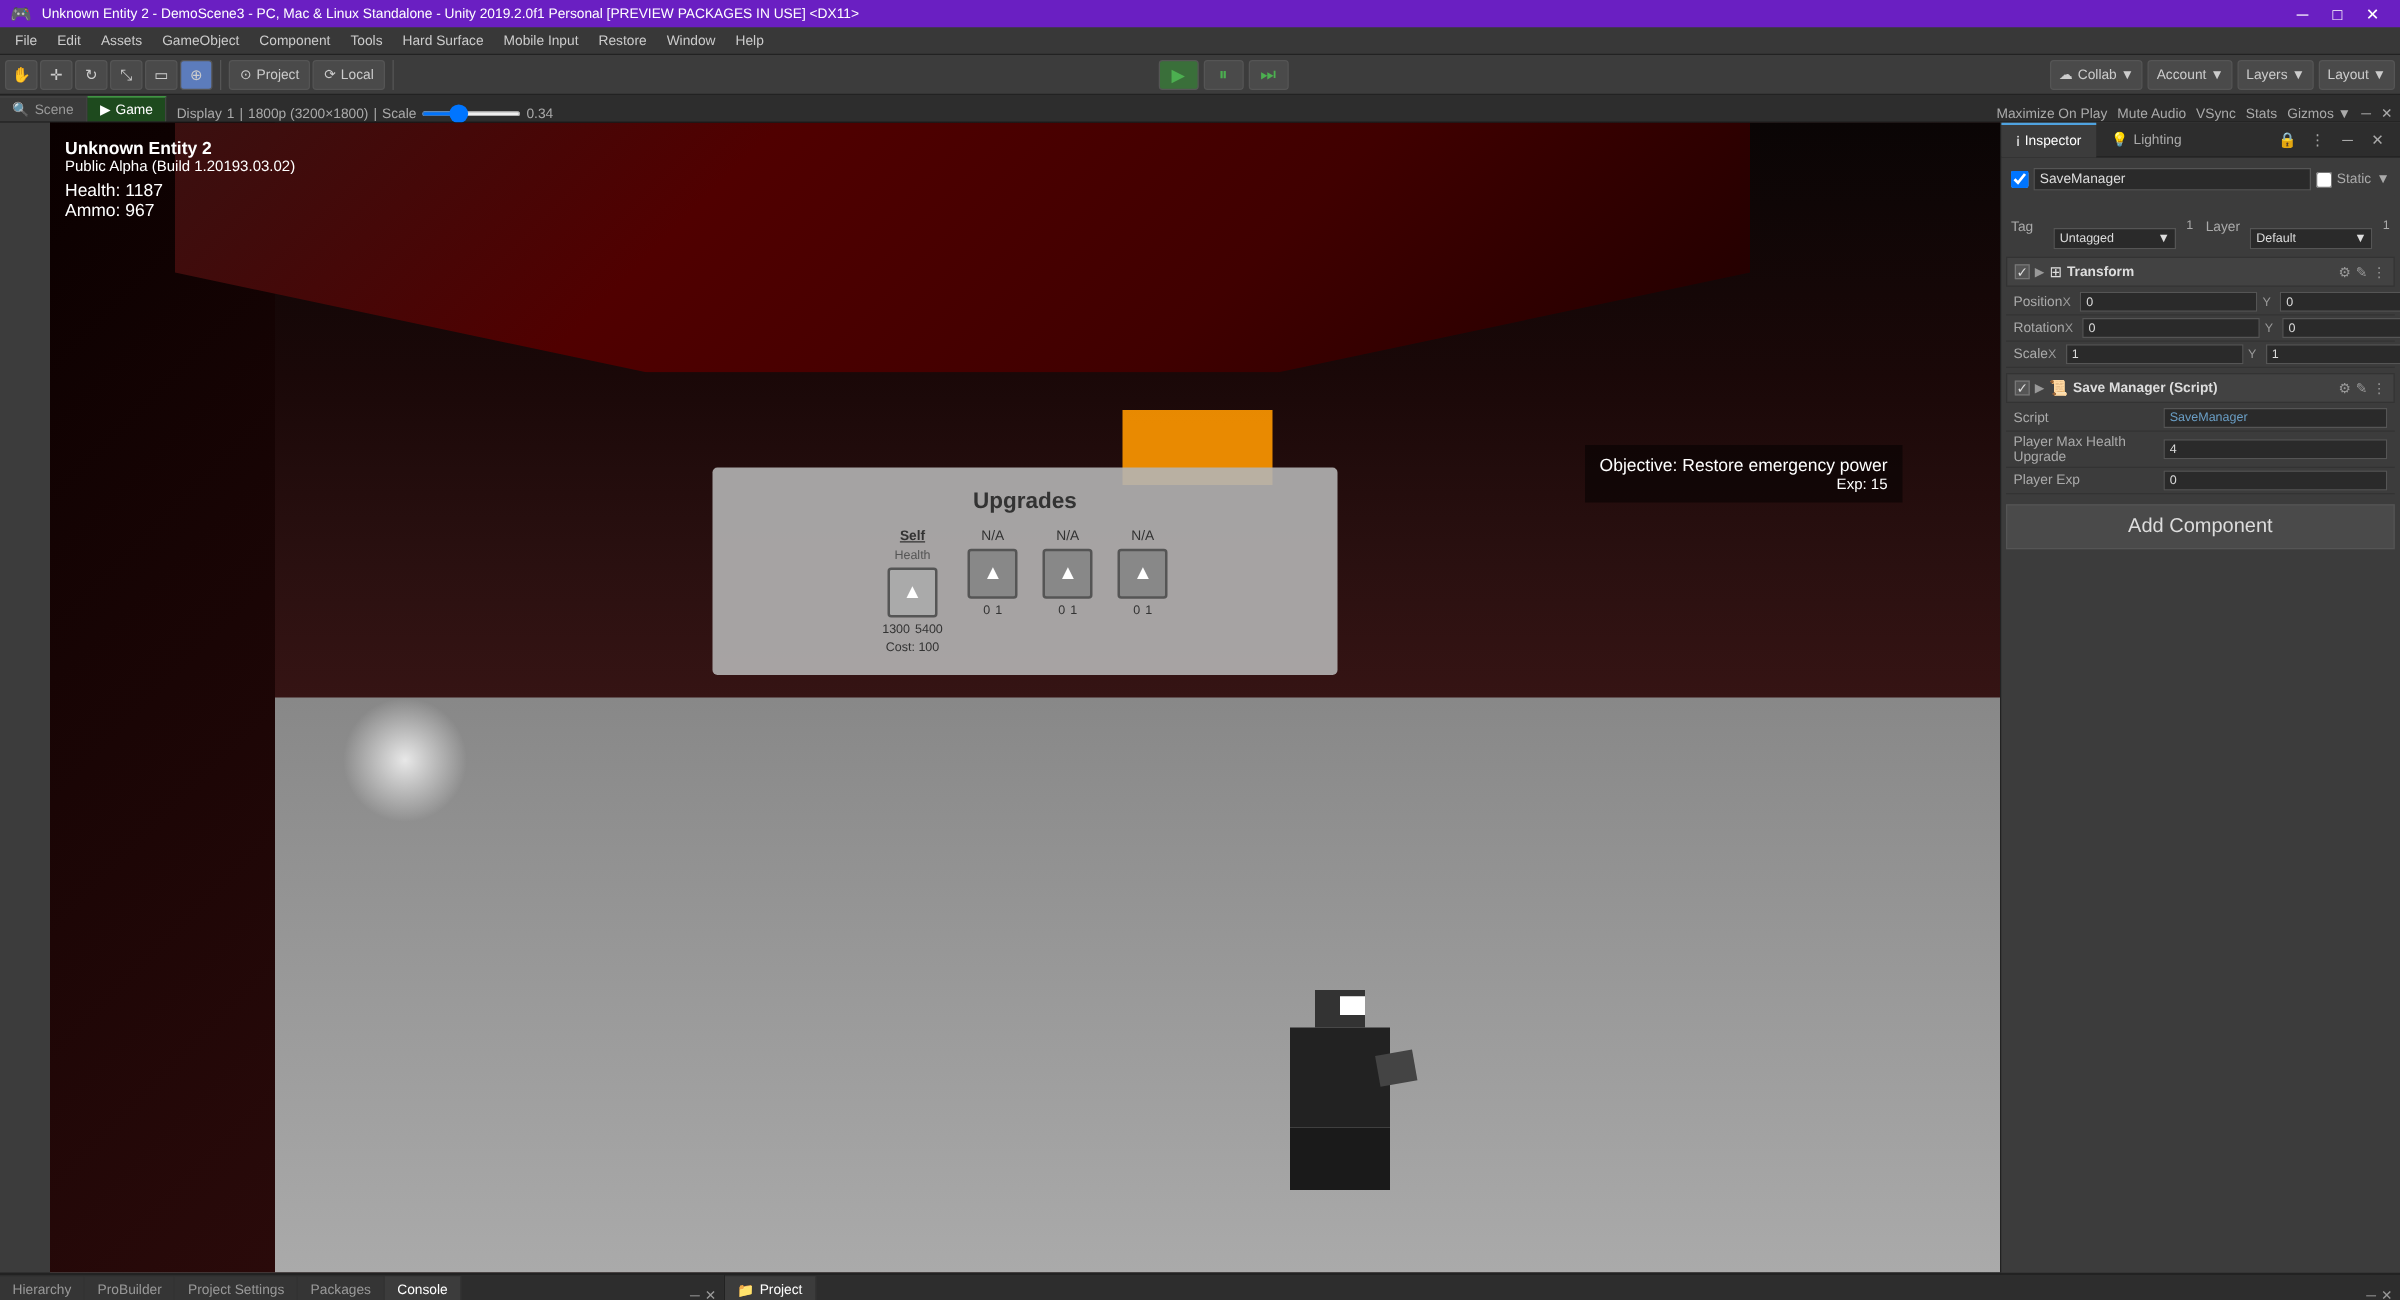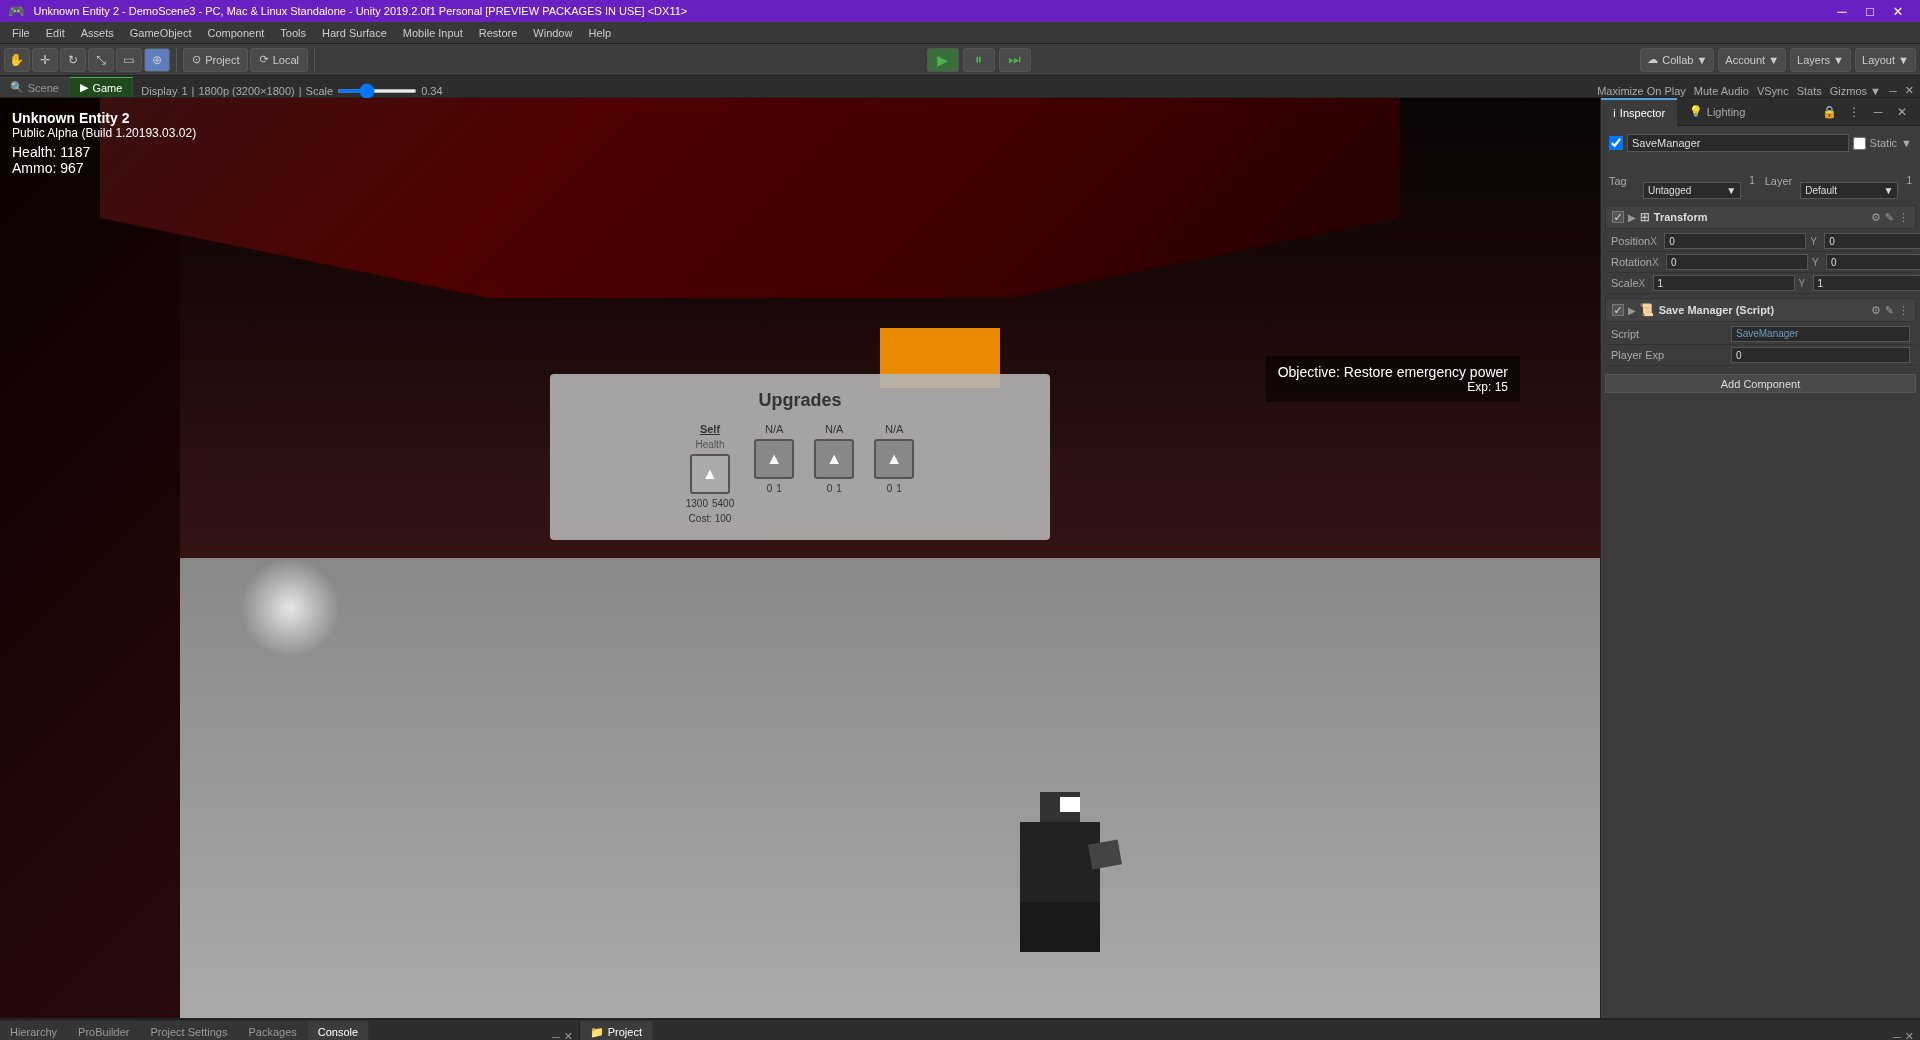--- a/index.html
+++ b/index.html
@@ -190,20 +190,21 @@
       display: flex;
       height: calc(1040px - 22px - 22px - 32px - 22px - 22px);
     }
 
     
     #game-viewport {
       flex: 1;
       background: #1a1a1a;
       position: relative;
       overflow: hidden;
+      margin-left: 40px;
     }
     .game-bg {
       width: 100%;
       height: 100%;
       background: linear-gradient(135deg, #1a0a0a 0%, #2a1010 30%, #3a1515 50%, #1a0505 70%, #0a0a0a 100%);
       position: relative;
     }
     .upgrade-panel {
       position: absolute;
       top: 30%;
@@ -516,25 +517,25 @@
       background: #2a2a2a;
       border: 1px solid #555;
       color: #ddd;
       padding: 1px 4px;
       font-size: 10px;
       height: 16px;
     }
 
     .add-component-btn {
       width: 100%;
-      height: 19px;
+      height: 36px;
       background: #4a4a4a;
       border: 1px solid #555;
       color: #ddd;
-      font-size: 11px;
+      font-size: 16px;
       cursor: pointer;
       display: flex;
       align-items: center;
       justify-content: center;
       margin-top: 8px;
     }
 
     
     #bottom-section {
       height: 230px;
@@ -926,20 +927,24 @@
             <span style="cursor:pointer;">✎</span>
             <span style="cursor:pointer;">⋮</span>
           </div>
         </div>
 
         <div class="script-field-row">
           <span class="script-field-label">Script</span>
           <div class="script-field-value">SaveManager</div>
         </div>
 
+        <div class="script-field-row">
+          <span class="script-field-label">Player Max Health Upgrade</span>
+          <input type="text" class="field-value-text" value="4" style="">
+        </div>
 
         <div class="script-field-row">
           <span class="script-field-label">Player Exp</span>
           <input type="text" class="field-value-text" value="0" style="">
         </div>
       </div>
 
       <button class="add-component-btn">
         <span>Add Component</span>
       </button>

